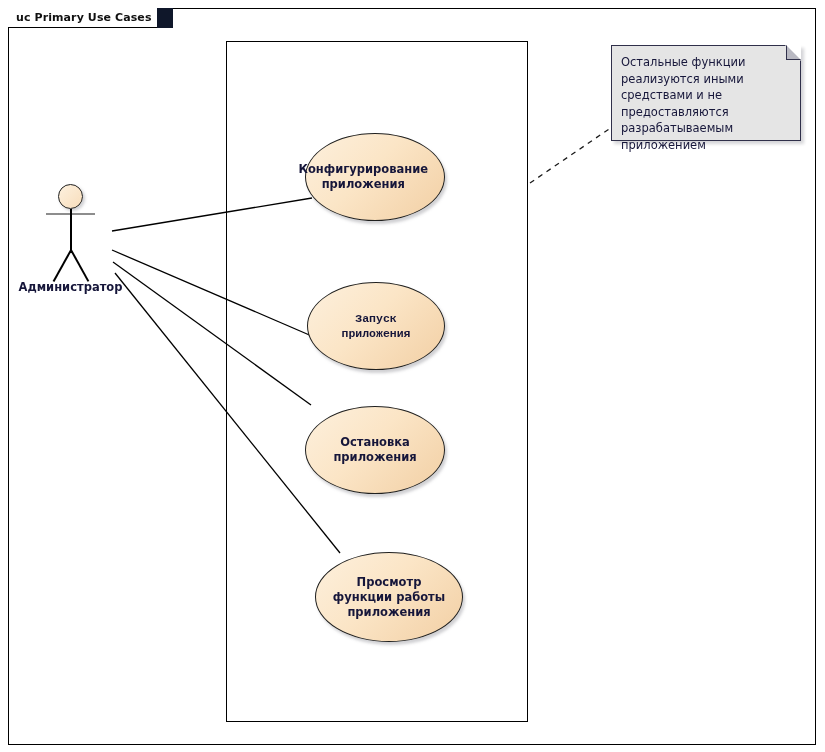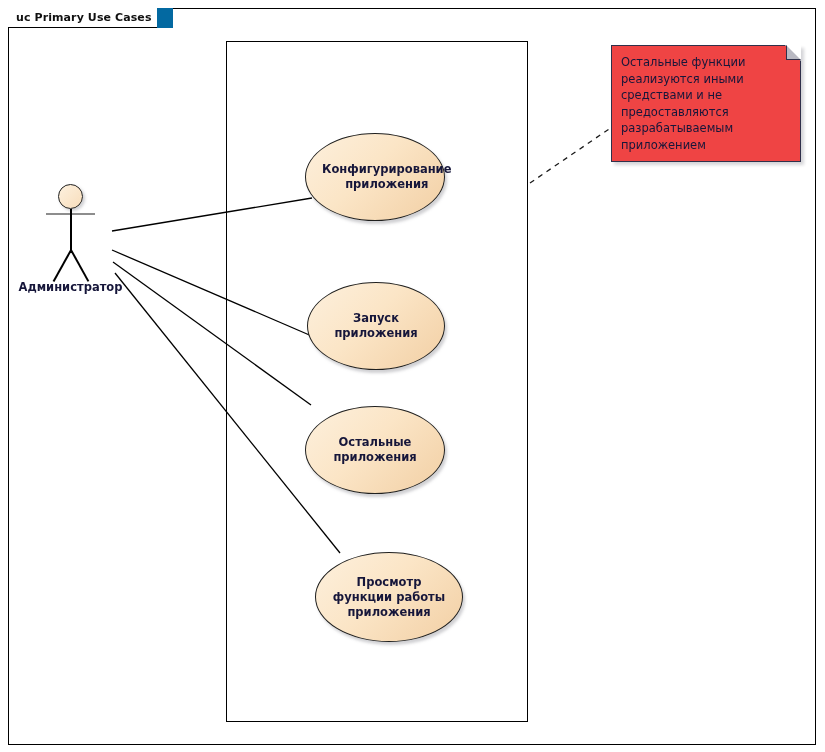--- a/index.html
+++ b/index.html
@@ -29,21 +29,21 @@
     box-sizing: border-box;
     background: transparent;
   }
   .frame-tab {
     position: absolute;
     left: 8px;
     top: 8px;
     height: 20px;
     border-right: none;
     box-sizing: border-box;
-    background: #0369a1;
+    background: #0f172a;
     display: flex;
   }
   .frame-tab-body {
     height: 20px;
     border-bottom: 1px solid #000000;
     box-sizing: border-box;
     padding: 0 5px 0 8px;
     display: flex;
     align-items: center;
     background: #ffffff;
@@ -97,21 +97,21 @@
   
   .usecase {
     position: absolute;
     border: 1px solid #20201f;
     border-radius: 50%;
     box-sizing: border-box;
     background: linear-gradient(135deg, #fdf0dd 0%, #fbe5c6 45%, #f2cfa4 100%);
     box-shadow: 2px 3px 3px rgba(120,120,130,0.35);
     display: flex;
     align-items: center;
-    justify-content: flex-start;
+    justify-content: flex-end;
   }
   .usecase-label {
     font-size: 11.5px;
     font-weight: bold;
     color: #16163a;
     text-align: center;
     line-height: 15px;
     padding: 0 16px;
   }
 
@@ -175,23 +175,23 @@
     color: #16163a;
     white-space: nowrap;
   }
 
   
   .note {
     position: absolute;
     left: 611px;
     top: 45px;
     width: 190px;
-    height: 117px;
-    box-sizing: border-box;
-    background: #ef4444;
+    height: 96px;
+    box-sizing: border-box;
+    background: #e5e5e5;
     border: 1px solid #30304a;
     box-shadow: 3px 3px 3px rgba(130,130,140,0.33);
   }
   .note-fold {
     position: absolute;
     right: -1px;
     top: -1px;
     width: 15px;
     height: 15px;
     background: #b9b9c2;
@@ -254,26 +254,26 @@
 
     <line x1="530" y1="183" x2="612" y2="127" stroke="#1a1a1a" stroke-width="1.3" stroke-dasharray="5,5"></line>
   </svg>
 
   <div class="boundary"></div>
 
   <div class="usecase" style="left:305px; top:133px; width:140px; height:88px;">
     <span class="usecase-label">Конфигурирование приложения</span>
   </div>
 
-  <div class="usecase" style="left:307px; top:282px; width:138px; height:88px;">
+  <div class="usecase" style="left:307px; top:282px; width:138px; height:88px;font-family:Liberation Mono, monospace;">
     <span class="usecase-label">Запуск приложения</span>
   </div>
 
   <div class="usecase" style="left:305px; top:406px; width:140px; height:88px;">
-    <span class="usecase-label">Остальные приложения</span>
+    <span class="usecase-label">Остановка приложения</span>
   </div>
 
   <div class="usecase" style="left:315px; top:552px; width:148px; height:90px;">
     <span class="usecase-label">Просмотр функции работы приложения</span>
   </div>
 
   <div class="actor" style="left:58px; top:184px; width:25px; height:120px;">
     <div class="actor-head"></div>
     <div class="actor-arms"></div>
     <div class="actor-body"></div>

